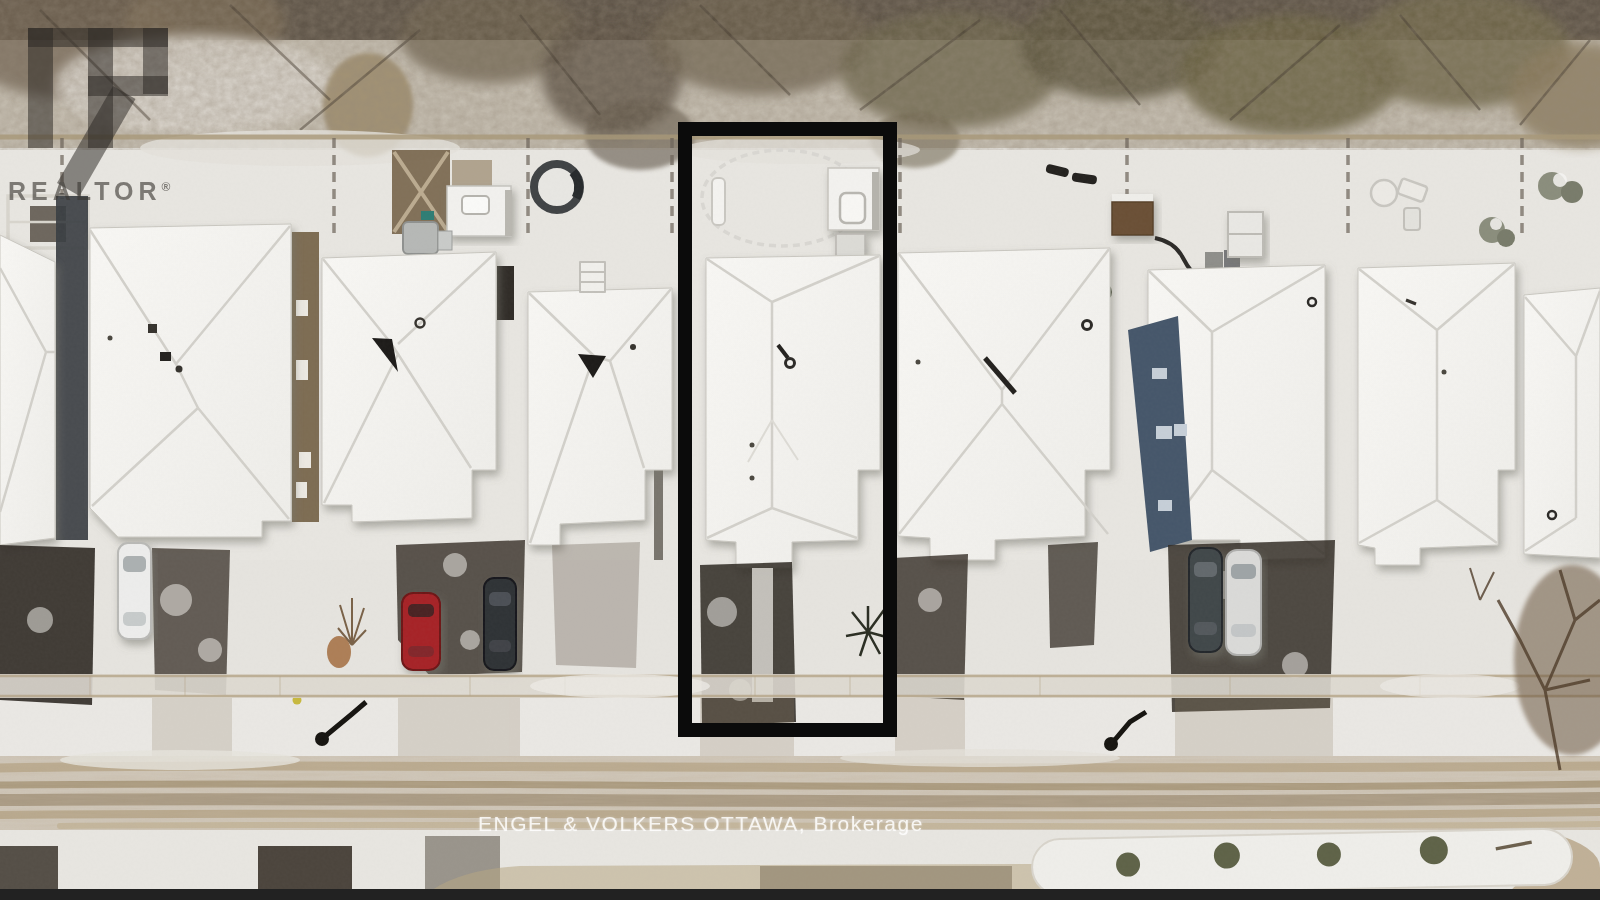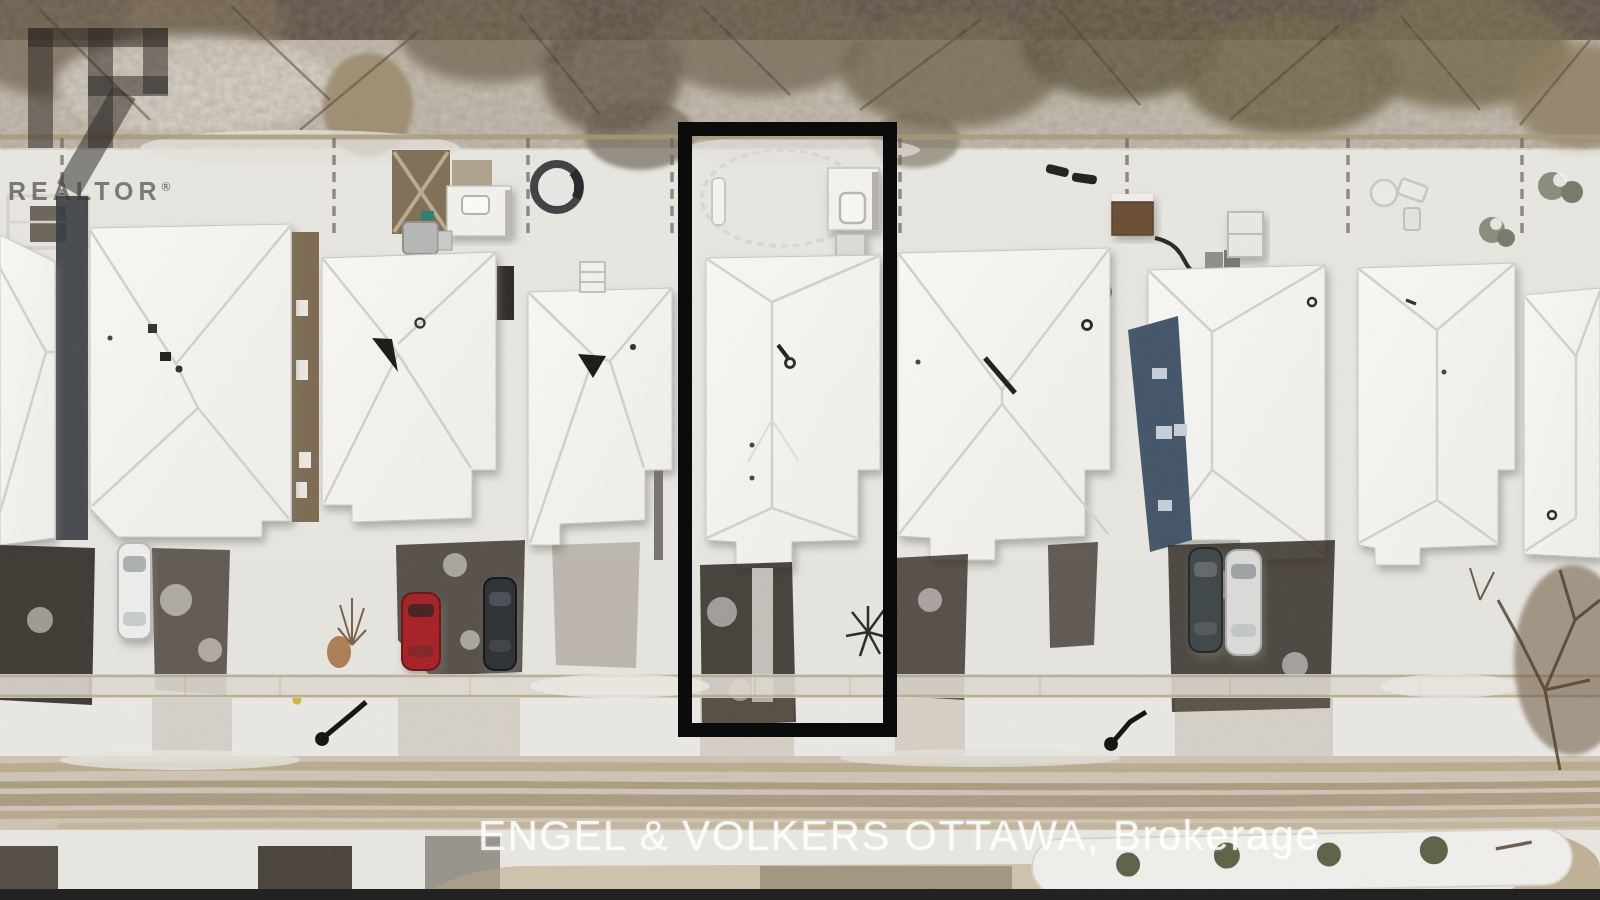--- a/index.html
+++ b/index.html
@@ -17,21 +17,21 @@
   .rl-bowl{left:115px;top:0;width:25px;height:66px;}
   .rl-mid{left:60px;top:48px;width:80px;height:20px;}
   .rl-leg{left:85px;top:58px;width:26px;height:112px;transform:rotate(30deg);transform-origin:top left;}
   .realtor-word{
     position:absolute;left:8px;top:177px;font-size:25px;letter-spacing:5px;
     color:rgba(58,55,50,.62);font-weight:bold;pointer-events:none;
   }
   .realtor-word sup{font-size:12px;letter-spacing:0;vertical-align:9px;}
   
   .brokerage{
-    position:absolute;left:478px;top:812px;font-size:42px;letter-spacing:1.5px;
+    position:absolute;left:478px;top:812px;font-size:21px;letter-spacing:1.5px;
     color:rgba(255,255,255,.83);text-shadow:0 0 3px rgba(255,255,255,.35);
     pointer-events:none;white-space:nowrap;
   }
 </style>
 </head>
 <body>
 
 <div class="stage">
 
 <svg width="1600" height="900" viewBox="0 0 1600 900">

